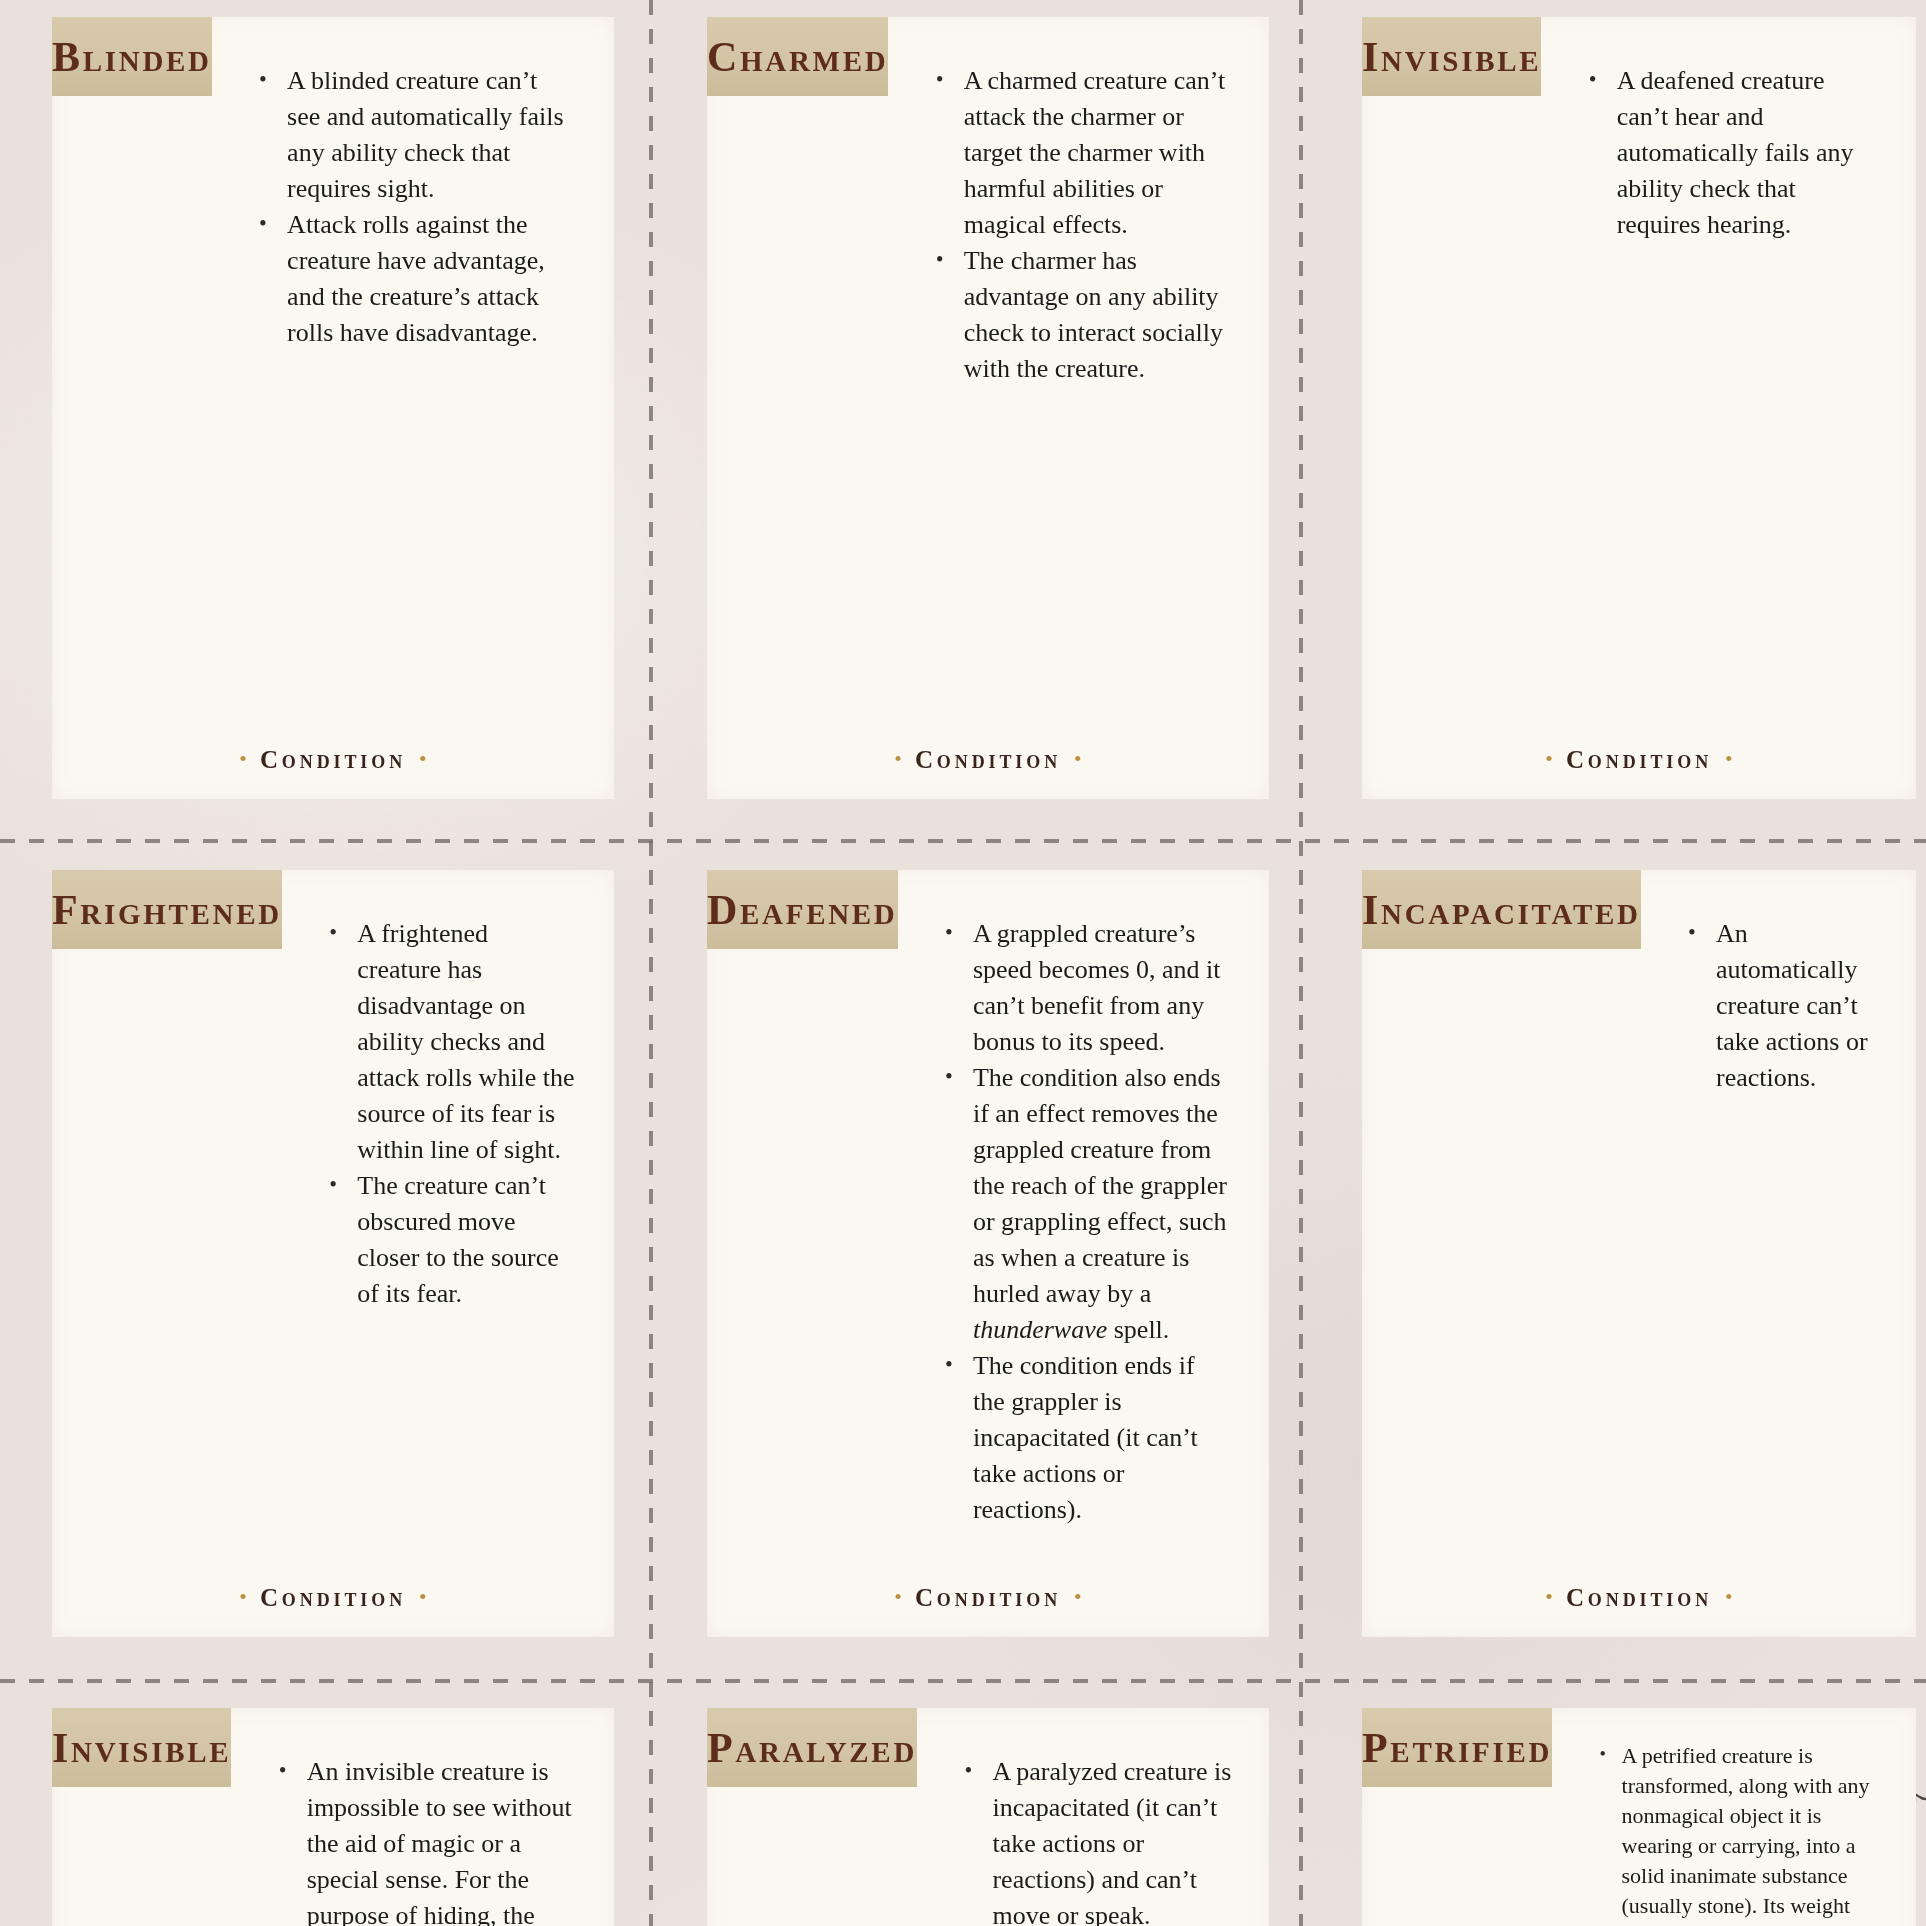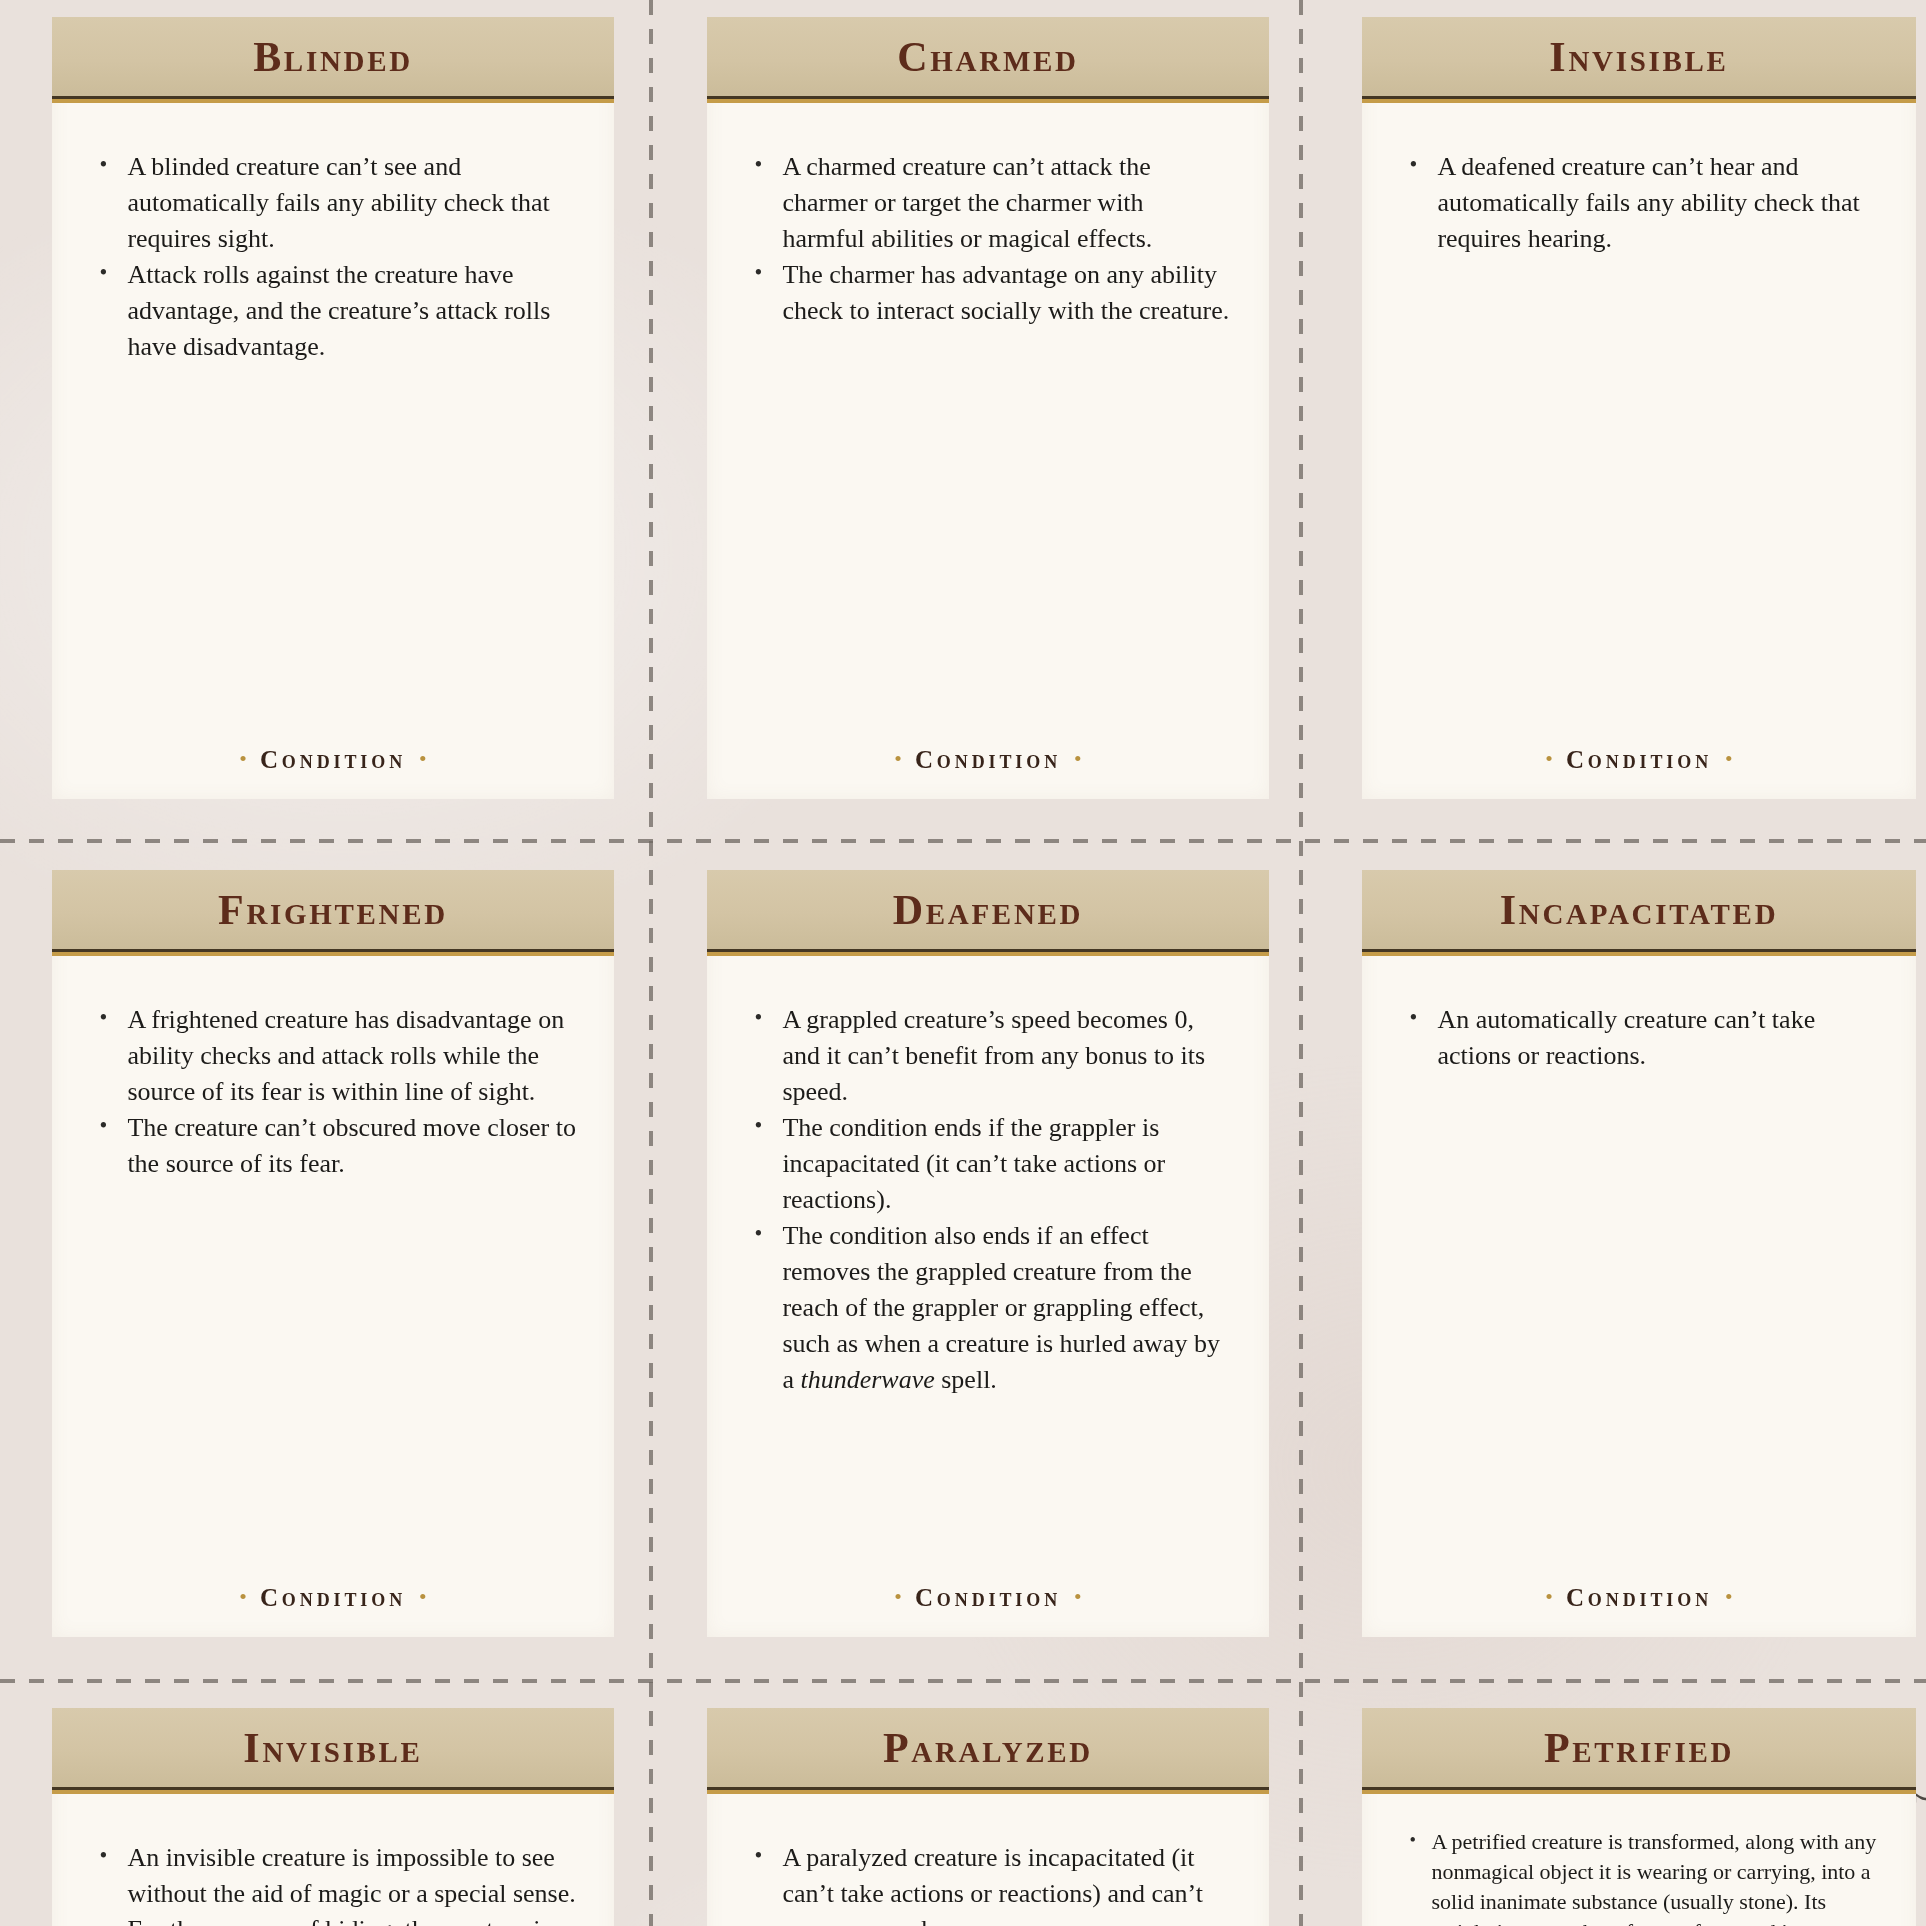--- a/index.html
+++ b/index.html
@@ -33,21 +33,21 @@
     display: grid;
     grid-template-columns: 562px 562px 554px;
     grid-template-rows: 782px 767px 794px;
     column-gap: 93px;
     row-gap: 71px;
   }
 
   .card {
     background: var(--card, #fbf8f2);
     position: relative;
-    display: flex; flex-direction: column;
+    display: flex; flex-direction: row;
     box-shadow: 0 0 19px rgba(140,110,80,.07) inset;
   }
   .banner {
     height: 79px;
     background: linear-gradient(to bottom, #d8caac, var(--banner, #d3c4a4) 55%, #cbbc9a);
     display: flex; align-items: center; justify-content: center;
     flex: 0 0 auto;
   }
   .title {
     font-variant: small-caps;
@@ -194,22 +194,22 @@
   </div>
 
   <div class="card">
     <div class="banner">
       <span class="title">Deafened</span>
     </div>
     <div class="rule"></div>
     <div class="body">
       <ul class="bullets">
           <li><span>A grappled creature’s speed becomes 0, and it can’t benefit from any bonus to its speed.</span></li>
+          <li><span>The condition also ends if an effect removes the grappled creature from the reach of the grappler or grappling effect, such as when a creature is hurled away by a </span><em>thunderwave</em><span> spell.</span></li>
           <li><span>The condition ends if the grappler is incapacitated (it can’t take actions or reactions).</span></li>
-          <li><span>The condition also ends if an effect removes the grappled creature from the reach of the grappler or grappling effect, such as when a creature is hurled away by a </span><em>thunderwave</em><span> spell.</span></li>
         </ul>
     </div>
     <div class="footer">
       <span class="dot">•</span>
       <span class="label">Condition</span>
       <span class="dot">•</span>
     </div>
   </div>
 
   <div class="card">

